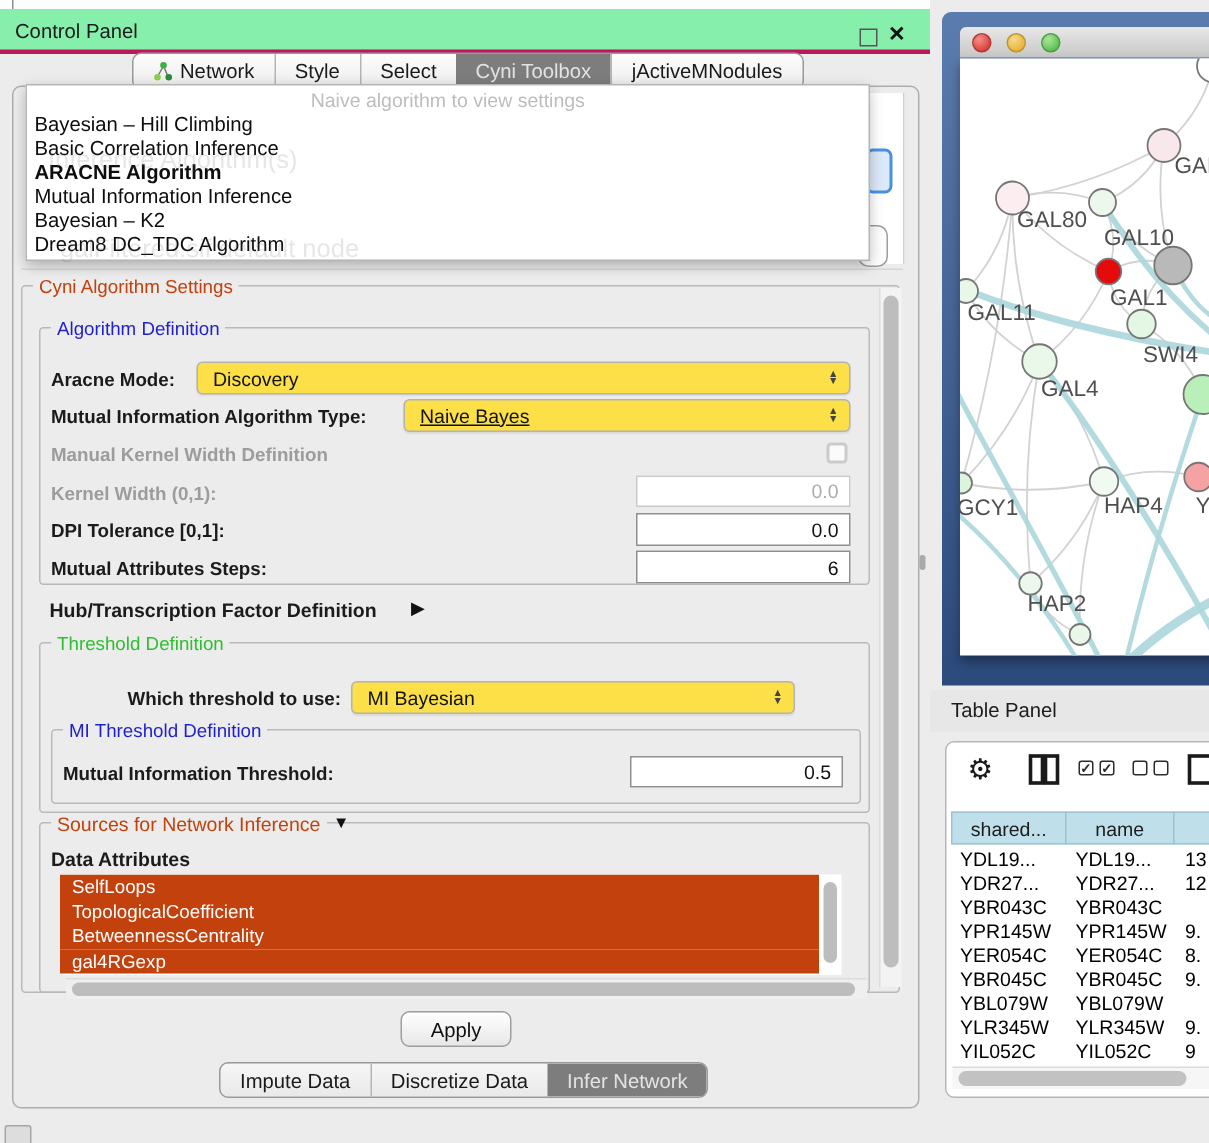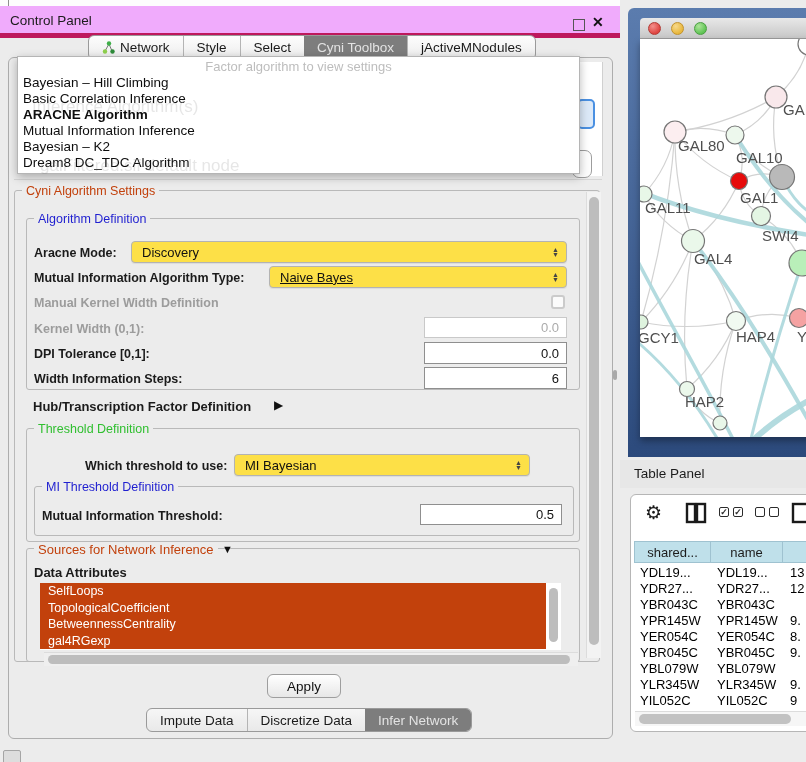--- a/index.html
+++ b/index.html
@@ -1,21 +1,21 @@
 <!DOCTYPE html>
 <html><head>
 <meta charset="utf-8">
 <style>
   html,body{margin:0;padding:0;background:#ececec;}
   .screen{position:relative;width:806px;height:762px;overflow:hidden;
           font-family:"Liberation Sans",sans-serif;background:#ececec;}
   .abs{position:absolute;}
   
   .cp-topstrip{left:0;top:0;width:620px;height:6px;background:#fdfdfd;}
-  .cp-titlebar{left:0;top:6px;width:620px;height:27px;background:#f0abfc;border-bottom:5px solid #be185d;}
+  .cp-titlebar{left:0;top:6px;width:620px;height:27px;background:#86efac;border-bottom:3px solid #be185d;}
   .cp-title{left:10px;top:7px;font-size:13.5px;color:#1c1c1c;}
   .cp-float{left:573px;top:13px;width:10px;height:10px;border:1.5px solid #555;background:transparent;}
   .cp-close{left:592px;top:8px;font-size:14px;font-weight:bold;color:#111;}
   .cp-body{left:8px;top:57px;width:603px;height:680px;border:1px solid #adadad;border-radius:6px;background:#ececec;}
   
   .tabbar{display:flex;align-items:stretch;background:linear-gradient(#fdfdfd,#ececec);
           border:1px solid #9a9a9a;border-radius:6px;overflow:hidden;}
   .tabbar .tab{display:flex;align-items:center;gap:5px;padding:0 13px;font-size:13.5px;color:#1a1a1a;white-space:nowrap;}
   .tabbar .tab + .tab{border-left:1px solid #b4b4b4;}
   .tabbar .tab.sel{background:#7d7d7d;color:#e3e3e3;border-left:none;}
@@ -125,21 +125,21 @@
         <span>jActiveMNodules</span>
       </div>
     </div>
 
   <div class="abs frag-white"></div>
   <div class="abs frag-blue"></div>
   <div class="abs frag-corner"></div>
   <div class="abs frag-line"></div>
 
   <div class="abs popup">
-    <div class="popup-header">Factor algorithm to view settings</div>
+    <div class="popup-header">Naive algorithm to view settings</div>
     <div id="dd-items">
         <div class="dd-item" style="top: 18px;">Bayesian – Hill Climbing</div>
         <div class="dd-item" style="top: 34px;">Basic Correlation Inference</div>
         <div class="dd-item sel" style="top: 50px;">ARACNE Algorithm</div>
         <div class="dd-item" style="top: 66px;">Mutual Information Inference</div>
         <div class="dd-item" style="top: 82px;">Bayesian – K2</div>
         <div class="dd-item" style="top: 98px;">Dream8 DC_TDC Algorithm</div>
       </div>
     <div class="ghost" style="left:14px;top:40px;">Inference Algorithm(s)</div>
     <div class="ghost" style="left:22px;top:99px;">galFiltered.sif default node</div>
@@ -175,21 +175,21 @@
 
   <div class="abs lbl dis" style="left:34px;top:296px;">Manual Kernel Width Definition</div>
   <div class="abs chk" style="left:551px;top:295px;"></div>
 
   <div class="abs lbl dis" style="left:34px;top:322px;">Kernel Width (0,1):</div>
   <div class="abs tfield dis" style="left:424px;top:317px;width:143px;height:21px;">0.0</div>
 
   <div class="abs lbl" style="left:34px;top:347px;">DPI Tolerance [0,1]:</div>
   <div class="abs tfield" style="left:424px;top:342px;width:143px;height:22px;">0.0</div>
 
-  <div class="abs lbl" style="left:34px;top:372px;">Width Information Steps:</div>
+  <div class="abs lbl" style="left:34px;top:372px;">Mutual Attributes Steps:</div>
   <div class="abs tfield" style="left:424px;top:367px;width:143px;height:22px;">6</div>
 
   <div class="abs lbl" style="left:33px;top:399px;font-size:13px;">Hub/Transcription Factor Definition</div>
   <div class="abs tri" style="left:274px;top:398px;">▶</div>
 
   <div class="abs groupbox" style="left:26px;top:428px;width:552px;height:112px;"></div>
   <div class="abs group-label gt-green" style="left:34px;top:422px;">Threshold Definition</div>
 
   <div class="abs lbl" style="left:85px;top:459px;">Which threshold to use:</div>
   <div class="abs combo" style="left:234px;top:454px;width:296px;height:22px;">

